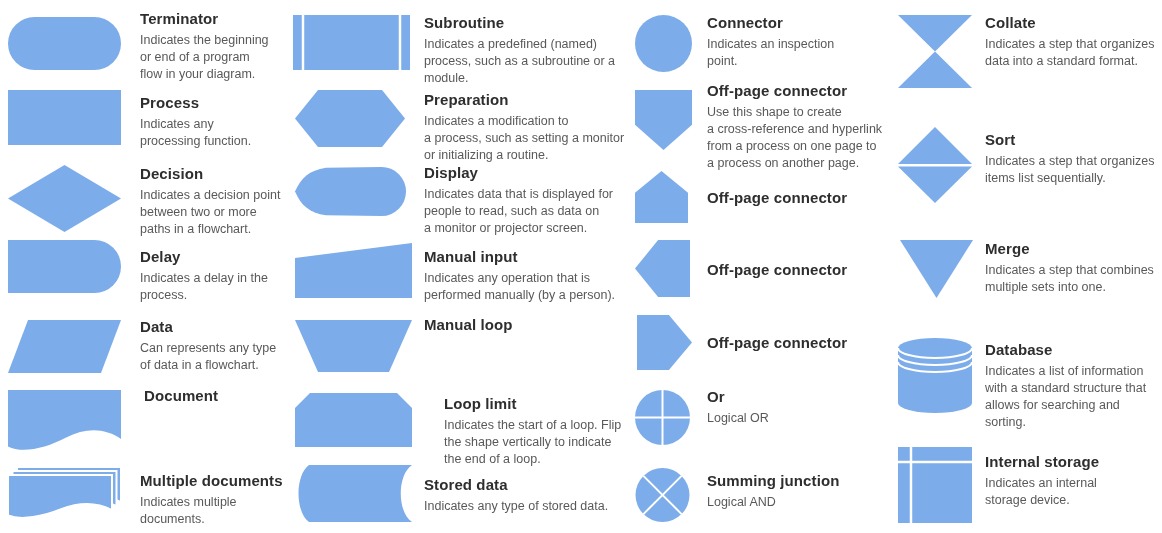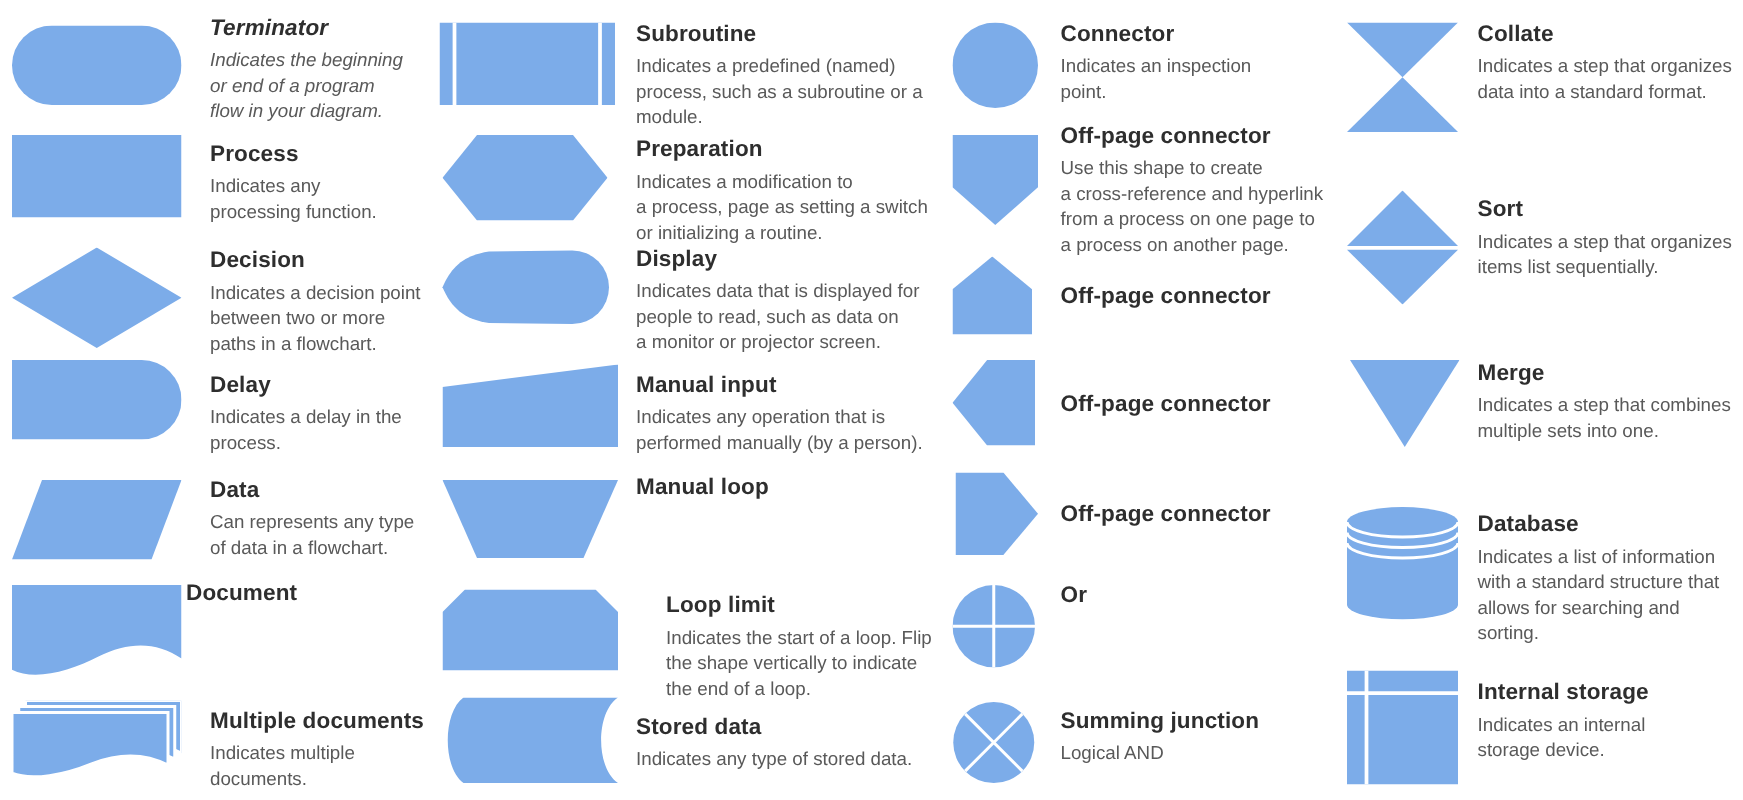--- a/index.html
+++ b/index.html
@@ -24,21 +24,21 @@
 </head>
 <body style="--title-color: #2e2e2e; --desc-color: #595959; background: rgb(255, 255, 255);">
 
 <div id="legend-root">
   <div class="item">
     <div class="shape" style="left: 8px; top: 17px;">
         <svg width="113" height="53" viewBox="0 0 113 53" xmlns="http://www.w3.org/2000/svg">
           <rect width="113" height="53" rx="26.5" fill="#7CACE9"></rect>
         </svg>
       </div>
-    <div class="text" style="left: 140px; top: 9px; width: 190px; font-style: italic;">
+    <div class="text" style="left: 140px; top: 9px; width: 190px;">
       <div class="title">Terminator</div>
       <div class="desc">Indicates the beginning
 or end of a program
 flow in your diagram.</div>
     </div>
   </div>
 
   <div class="item">
     <div class="shape" style="left: 8px; top: 90px;">
         <svg width="113" height="55" viewBox="0 0 113 55" xmlns="http://www.w3.org/2000/svg">
@@ -91,21 +91,21 @@
 of data in a flowchart.</div>
     </div>
   </div>
 
   <div class="item">
     <div class="shape" style="left: 8px; top: 390px;">
         <svg width="113" height="64" viewBox="0 0 113 64" xmlns="http://www.w3.org/2000/svg">
           <path d="M0 0 H113 V48.9216 C 96.05 37.632, 77.97 37.632, 57.63 47.6672 C 38.42 57.702400000000004, 14.690000000000001 63.9744, 0 56.448 Z" fill="#7CACE9"></path>
         </svg>
       </div>
-    <div class="text" style="left: 124px; top: 386px; width: 190px;">
+    <div class="text" style="left: 144px; top: 386px; width: 190px;">
       <div class="title">Document</div>
     </div>
   </div>
 
   <div class="item">
     <div class="shape" style="left: 8px; top: 467px;">
         <svg width="113" height="56" viewBox="0 0 113 56" xmlns="http://www.w3.org/2000/svg">
           <path d="M9 0 H113 V35.1 C 97.39999999999999 27, 80.75999999999999 27, 62.04 34.2 C 44.36 41.4, 22.52 45.9, 9 40.5 Z" fill="#7CACE9" stroke="#ffffff" stroke-width="2"></path>
           <path d="M4.5 4 H108.5 V39.1 C 92.89999999999999 31, 76.25999999999999 31, 57.54 38.2 C 39.86 45.4, 18.02 49.9, 4.5 44.5 Z" fill="#7CACE9" stroke="#ffffff" stroke-width="2"></path>
           <path d="M0 8 H104 V43.1 C 88.39999999999999 35, 71.75999999999999 35, 53.04 42.2 C 35.36 49.4, 13.52 53.9, 0 48.5 Z" fill="#7CACE9" stroke="#ffffff" stroke-width="2"></path>
@@ -136,21 +136,21 @@
 
   <div class="item">
     <div class="shape" style="left: 295px; top: 90px;">
         <svg width="110" height="57" viewBox="0 0 110 57" xmlns="http://www.w3.org/2000/svg">
           <polygon points="23,0 87,0 110,28.5 87,57 23,57 0,28.5" fill="#7CACE9"></polygon>
         </svg>
       </div>
     <div class="text" style="left: 424px; top: 90px; width: 250px;">
       <div class="title">Preparation</div>
       <div class="desc">Indicates a modification to
-a process, page as setting a switch
+a process, such as setting a monitor
 or initializing a routine.</div>
     </div>
   </div>
 
   <div class="item">
     <div class="shape" style="left: 293px; top: 165px;">
         <svg width="115" height="53" viewBox="0 0 115 53" xmlns="http://www.w3.org/2000/svg">
           <path d="M2 26.5 C 8 12.719999999999999, 16 5.300000000000001, 33 2.6500000000000004 L 88.5 2 A 24.5 24.5 0 0 1 88.5 51 L 33 50.349999999999994 C 16 47.7, 8 40.28, 2 26.5 Z" fill="#7CACE9"></path>
         </svg>
       </div>
@@ -279,20 +279,21 @@
   <div class="item">
     <div class="shape" style="left: 635px; top: 390px;">
         <svg width="55" height="55" viewBox="0 0 55 55" xmlns="http://www.w3.org/2000/svg">
           <circle cx="27.5" cy="27.5" r="27.5" fill="#7CACE9"></circle>
           <line x1="27.5" y1="0" x2="27.5" y2="55" stroke="#ffffff" stroke-width="2"></line>
           <line x1="0" y1="27.5" x2="55" y2="27.5" stroke="#ffffff" stroke-width="2"></line>
         </svg>
       </div>
     <div class="text" style="left: 707px; top: 387px; width: 210px;">
       <div class="title">Or</div>
+      <div class="desc">Logical OR</div>
     </div>
   </div>
 
   <div class="item">
     <div class="shape" style="left: 635px; top: 468px;">
         <svg width="55" height="54" viewBox="0 0 55 54" xmlns="http://www.w3.org/2000/svg">
           <circle cx="27.5" cy="27" r="27" fill="#7CACE9"></circle>
           <line x1="8.411000000000001" y1="7.911000000000001" x2="46.589" y2="46.089" stroke="#ffffff" stroke-width="2"></line>
           <line x1="8.411000000000001" y1="46.089" x2="46.589" y2="7.911000000000001" stroke="#ffffff" stroke-width="2"></line>
         </svg>

